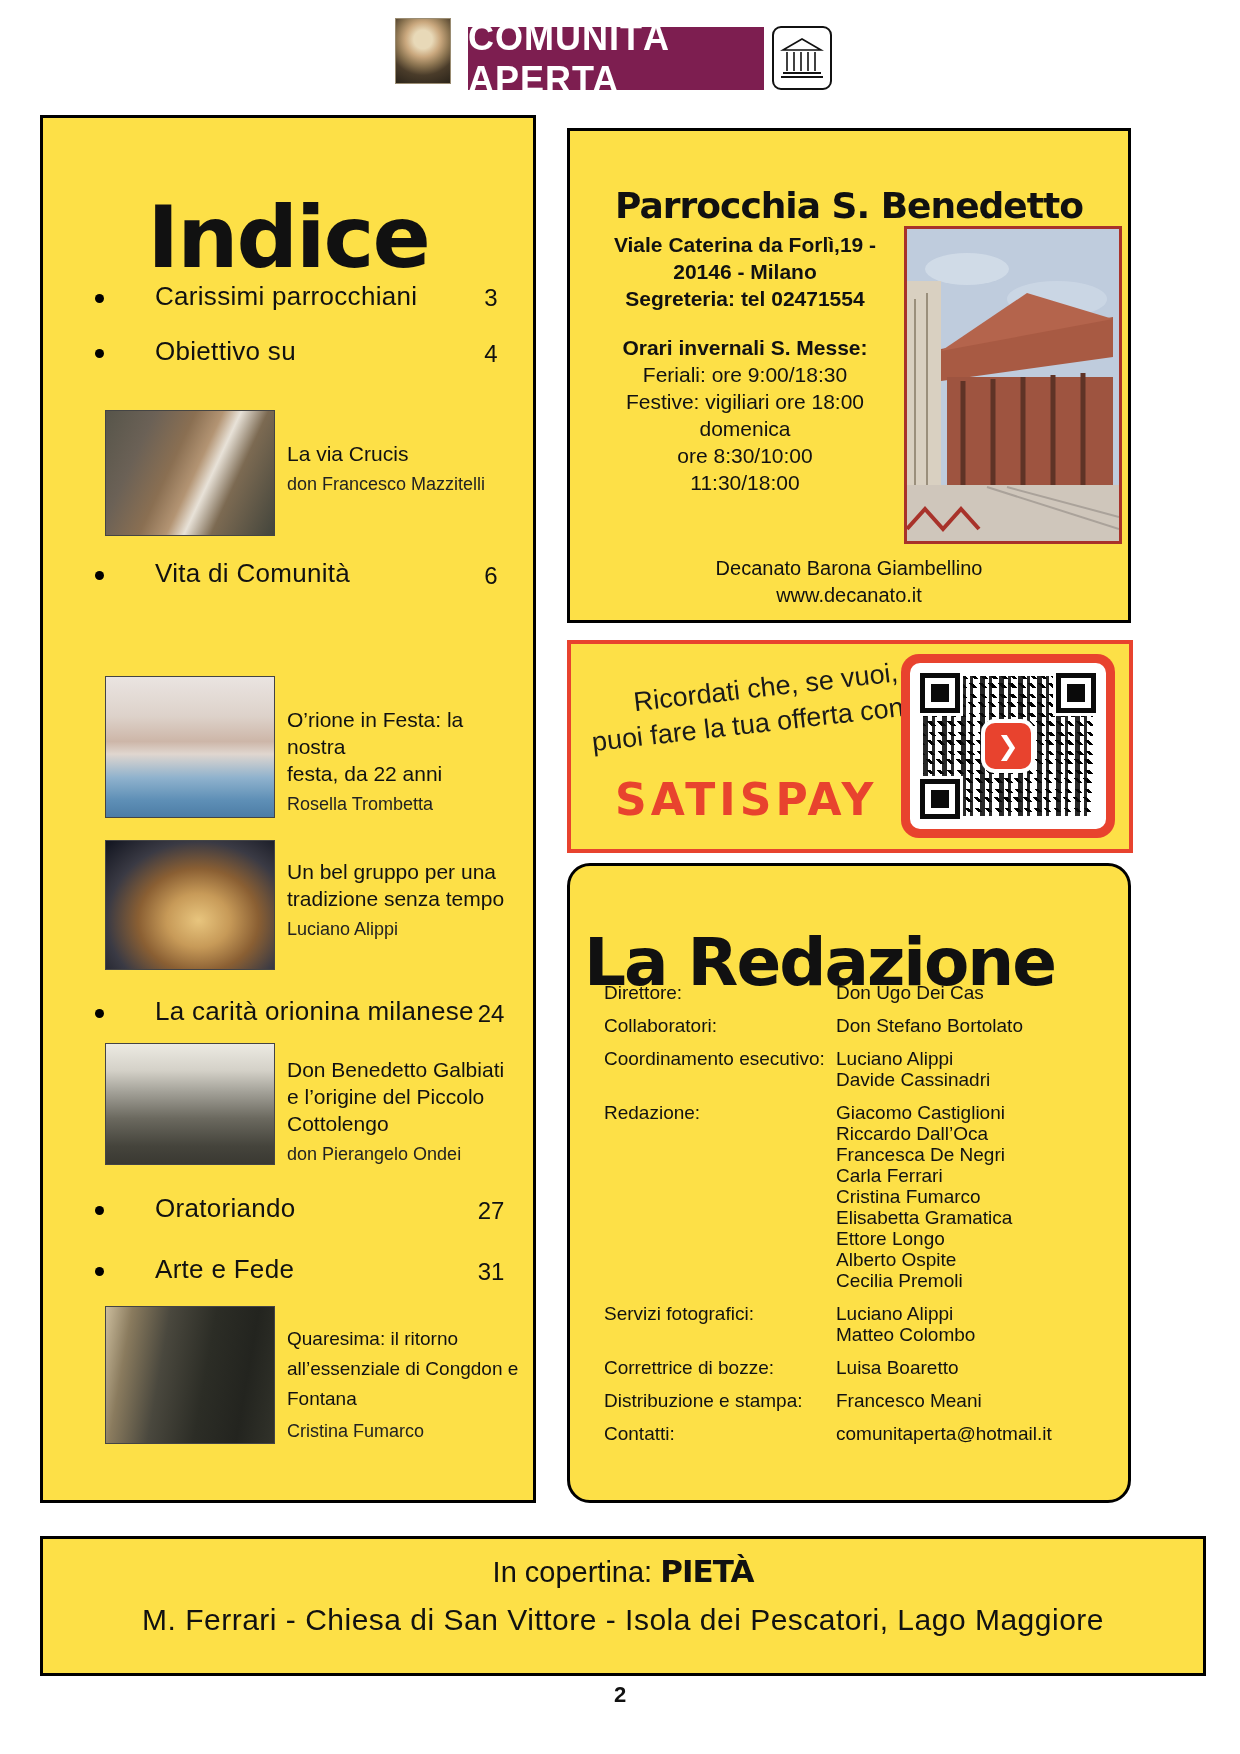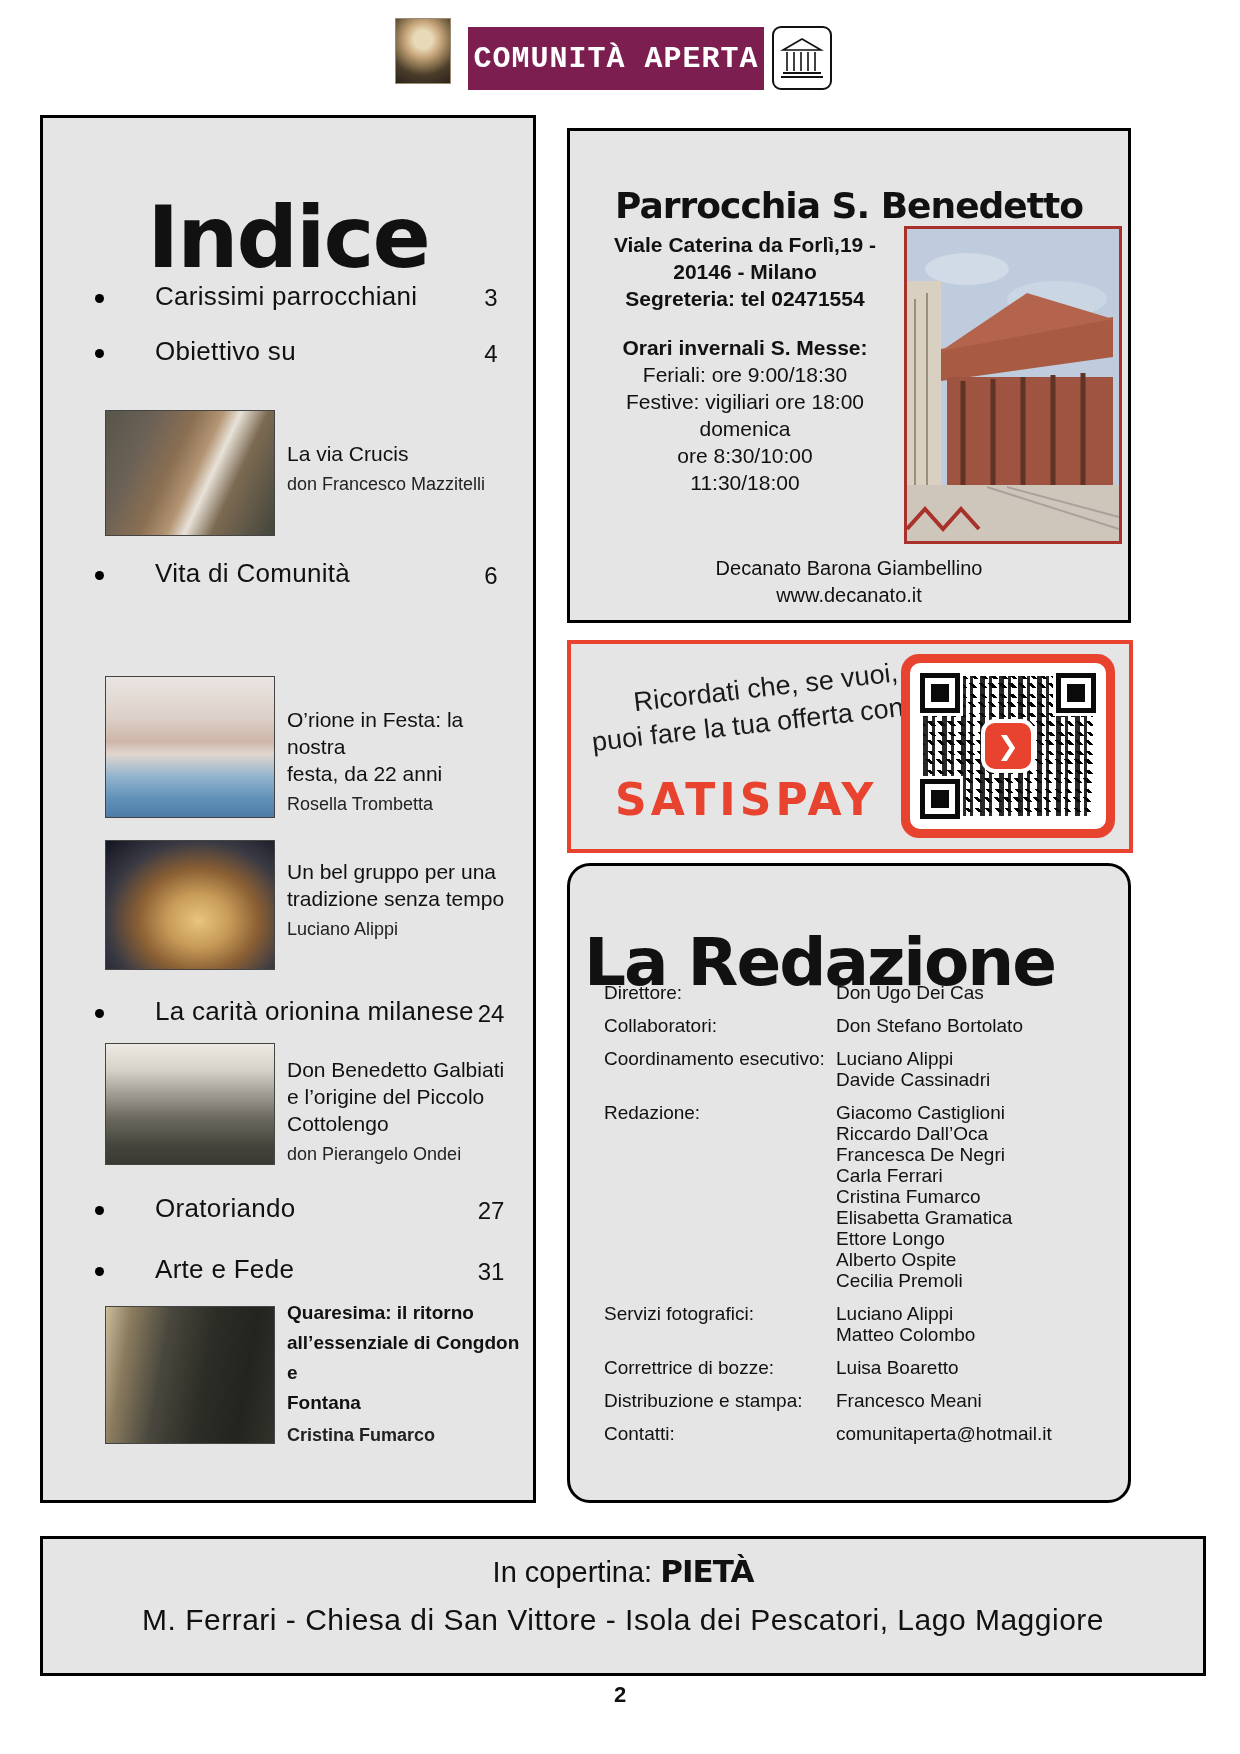--- a/index.html
+++ b/index.html
@@ -1,24 +1,24 @@
 <!DOCTYPE html>
 <html><head>
 <meta charset="utf-8">
 <style>
   html,body{margin:0;padding:0;background:#888;}
   .page{position:relative;width:1240px;height:1754px;background:#ffffff;margin:0 auto;
         font-family:"Liberation Sans",sans-serif;color:#111;overflow:hidden;}
-  .box{position:absolute;background:#e5e5e5;border:3px solid #000;}
+  .box{position:absolute;background:#fde047;border:3px solid #000;}
 
   
   .portrait{position:absolute;left:395px;top:18px;width:54px;height:64px;border:1px solid #9a8c72;
             background:radial-gradient(circle at 50% 32%,#e8d9b8 0 18%,#caa87e 34%,#8a7350 52%,#4a3c2a 70%,#2b241a 100%);}
   .banner{position:absolute;left:468px;top:27px;width:296px;height:63px;display:flex;align-items:center;justify-content:center;}
-  .banner span{font-family:Liberation Mono, monospace;font-weight:700;color:#fff;font-size:30px;letter-spacing:1px;}
+  .banner span{font-family:Liberation Sans, sans-serif;font-weight:700;color:#fff;font-size:36px;letter-spacing:1px;}
   .church-icon{position:absolute;left:772px;top:26px;width:56px;height:60px;border:2px solid #111;border-radius:9px;
                display:flex;align-items:center;justify-content:center;background:#fff;}
 
   
   .indice-box{left:40px;top:115px;width:490px;height:1382px;}
   .indice-title{position:absolute;left:0;right:0;top:18px;text-align:center;
                 font-family:"DejaVu Sans",sans-serif;font-weight:700;font-size:86px;letter-spacing:-2px;line-height:1;}
   .bullet{position:absolute;width:9px;height:9px;border-radius:50%;background:#000;}
   .toc-label{position:absolute;left:112px;font-size:26px;letter-spacing:.3px;white-space:nowrap;}
   .toc-page{position:absolute;left:408px;width:80px;text-align:center;font-size:24px;}
@@ -151,21 +151,21 @@
 
     <div class="bullet" style="left:52px;top:1088px;"></div>
     <div class="toc-label" style="top:1075px;">Oratoriando</div>
     <div class="toc-page" style="top:1079px;">27</div>
 
     <div class="bullet" style="left:52px;top:1149px;"></div>
     <div class="toc-label" style="top:1136px;">Arte e Fede</div>
     <div class="toc-page" style="top:1140px;">31</div>
 
     <div class="fig fig-quaresima" style="top:1188px;height:136px;"></div>
-    <div class="ann" style="top:1180px;font-weight:bold;">
+    <div class="ann" style="top:1206px;">
       <div class="ann-title" style="font-size:19px;line-height:30px;">Quaresima: il ritorno</div>
       <div class="ann-title" style="font-size:19px;line-height:30px;">all’essenziale di Congdon e</div>
       <div class="ann-title" style="font-size:19px;line-height:30px;">Fontana</div>
       <div class="ann-author">Cristina Fumarco</div>
     </div>
   </section>
 
   <section class="box parrocchia-box">
     <h2 class="par-title">Parrocchia S. Benedetto</h2>
     <div class="par-left">

